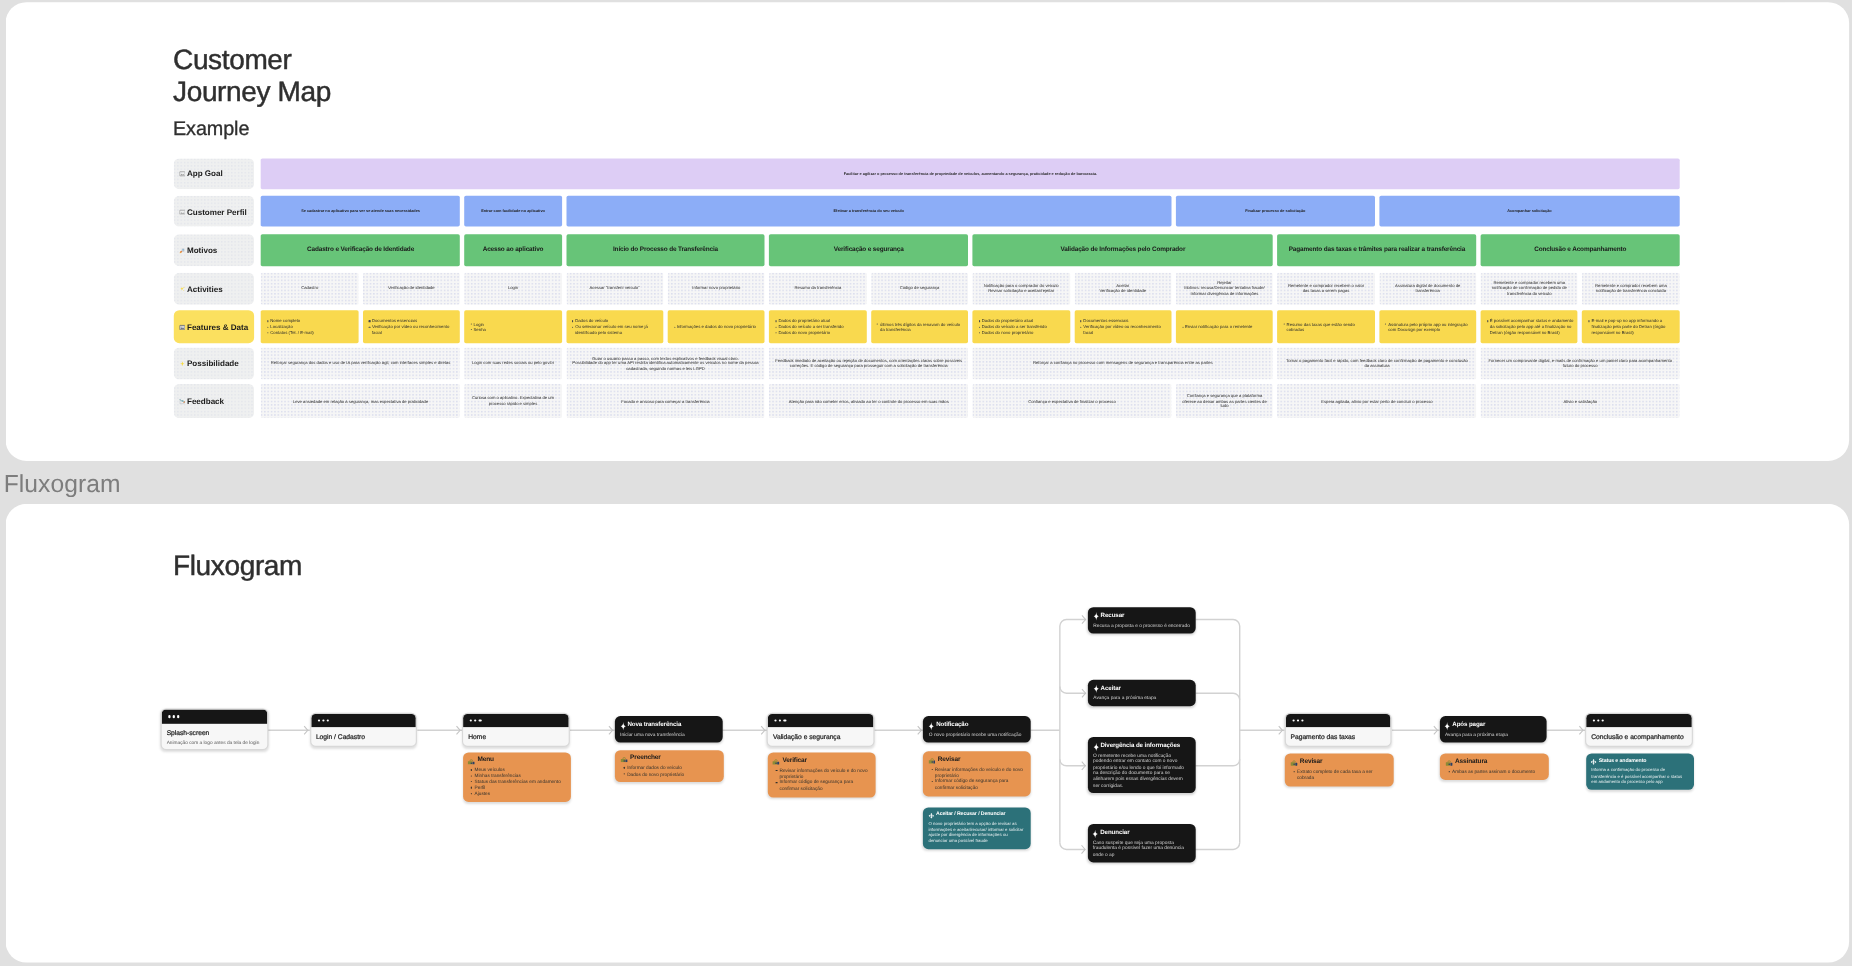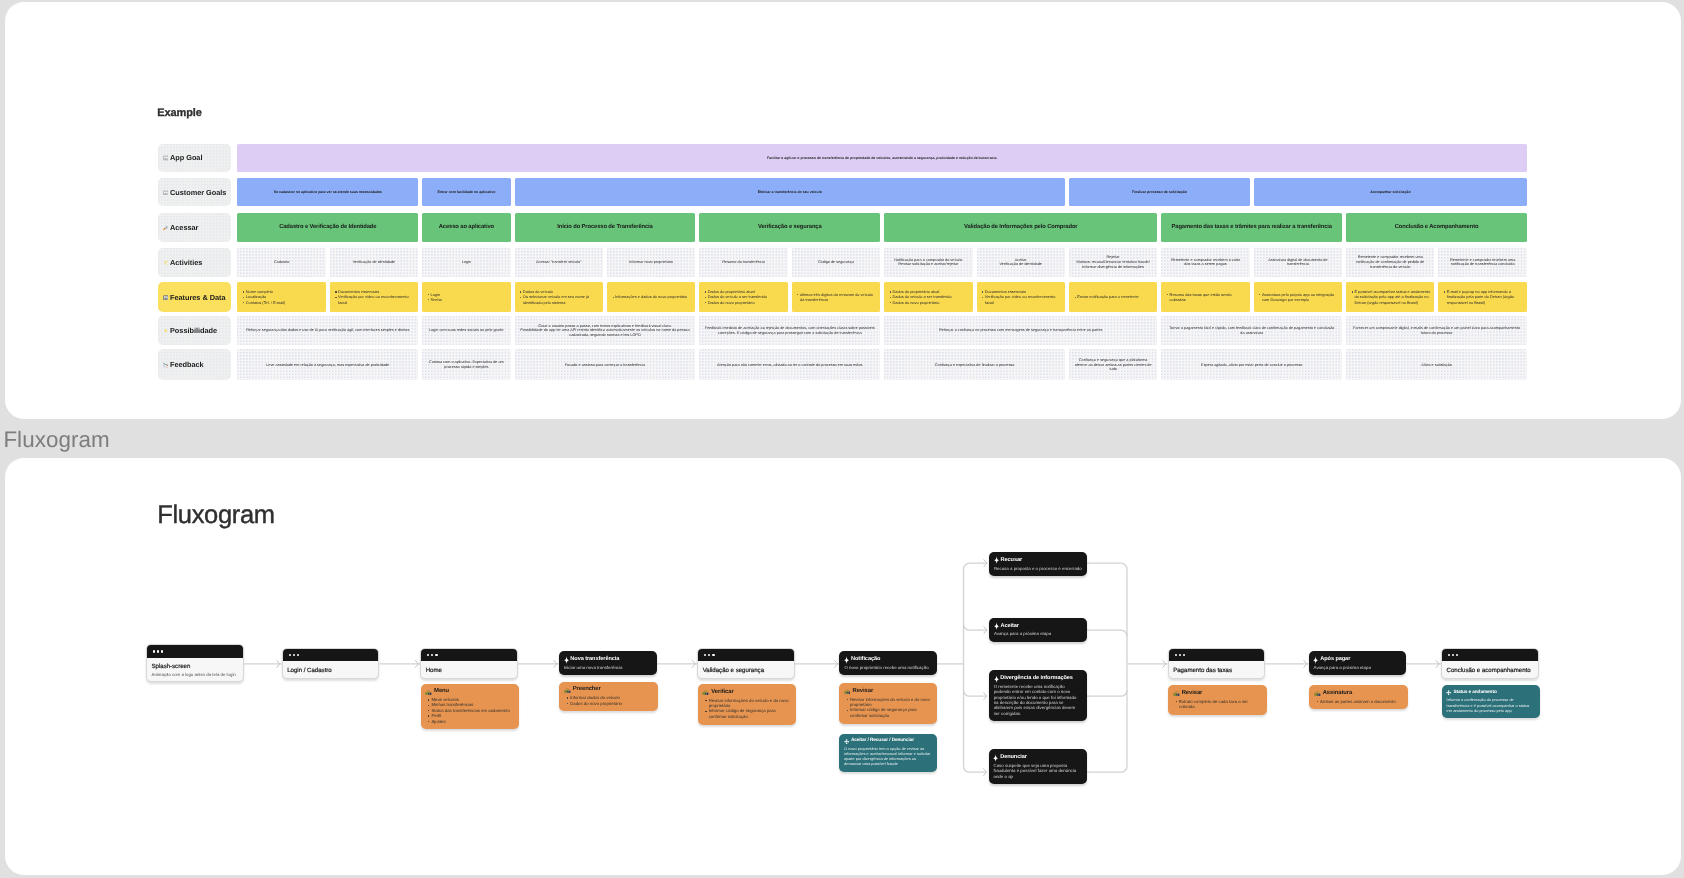--- a/index.html
+++ b/index.html
@@ -11,21 +11,21 @@
   .canvas{position:absolute;background:#ffffff;border-radius:19px;overflow:hidden;}
   #frame1{left:4.5px;top:1.5px;width:1675.5px;height:417px;}
   #frame2{left:4.5px;top:458.3px;width:1675.5px;height:417px;}
   #frame-label{position:absolute;left:3.4px;top:426.8px;font-size:22.4px;color:#7d7d7d;
        letter-spacing:0.05px;font-weight:400;line-height:26px;}
 
   
   #jm-title{position:absolute;left:152.3px;top:38.5px;font-size:25.5px;font-weight:400;
        color:#2f2f2f;line-height:29.6px;letter-spacing:-0.35px;
        -webkit-text-stroke:0.42px #2f2f2f;}
-  #jm-sub{position:absolute;left:152.3px;top:105px;font-size:11px;font-weight:700;color:#2f2f2f;
+  #jm-sub{position:absolute;left:152.3px;top:105px;font-size:18px;font-weight:400;color:#2f2f2f;
        letter-spacing:-0.1px;-webkit-text-stroke:0.3px #2f2f2f;}
   #grid{position:absolute;left:152.6px;top:141.7px;width:1369.4px;height:238px;}
   .jrow{display:flex;align-items:stretch;}
   .rlabel{border-radius:5px;background:#eff0f0;display:flex;align-items:center;
        font-size:7.35px;font-weight:700;color:#1b1b1b;padding-left:5.2px;box-sizing:border-box;
        letter-spacing:-0.02px;flex:0 0 73px;white-space:nowrap;
        background-image:radial-gradient(circle at 0.75px 0.75px, rgba(110,125,190,.10) .5px, transparent .62px);
        background-size:3.07px 3.07px;}
   .rlabel.hl{background:#fbe05f;background-image:none;}
   .rlabel .emo{width:5.6px;height:5.6px;margin-right:1.6px;line-height:0;display:inline-block;
@@ -80,59 +80,63 @@
   .card li:before{content:"";position:absolute;left:-3.3px;top:2.3px;width:1.3px;height:1.3px;
        background:#31302c;border-radius:50%;}
   .card .cdesc{font-size:3.95px;color:#e9f0f1;line-height:5.2px;margin-top:1.6px;padding-left:0.4px;}
   .icn{display:inline-block;width:6.8px;height:5.7px;flex:0 0 6.8px;position:relative;top:0.55px;}
   .icn.mvn{width:5.4px;height:5.4px;flex:0 0 5.4px;top:0.3px;}
 </style>
 </head>
 <body>
 
 <div class="canvas" id="frame1">
+  <div id="jm-title">
+    <div>Customer</div>
+    <div>Journey Map</div>
+  </div>
   <div id="jm-sub">Example</div>
   <div id="grid">
       <div class="jrow" style="height: 28.4px; position: absolute; top: 0px; left: 0px; right: 0px;">
         <div class="rlabel">
           <span class="emo"><svg viewBox="0 0 12 10" width="100%" height="100%">
               <rect x="0.7" y="1.4" width="10.6" height="8" rx="0.6" fill="none" stroke="#9a9a9a" stroke-width="1.5"></rect>
               <path d="M2.1 8.2 4.6 5.2 6.5 7.2 8.1 5.8 10 8.2Z" fill="#9a9a9a"></path>
             </svg></span>
           <span>App Goal</span>
         </div>
         <div class="cells">
           <div class="cell goal" style="flex: 0 0 1289.6px;">Facilitar e agilizar o processo de transferência de propriedade de veículos, aumentando a segurança, praticidade e redução de burocracia.</div>
         </div>
       </div>
       <div class="jrow" style="height: 28px; position: absolute; top: 34.6px; left: 0px; right: 0px;">
         <div class="rlabel">
           <span class="emo"><svg viewBox="0 0 12 10" width="100%" height="100%">
               <rect x="0.7" y="1.4" width="10.6" height="8" rx="0.6" fill="none" stroke="#9a9a9a" stroke-width="1.5"></rect>
               <path d="M2.1 8.2 4.6 5.2 6.5 7.2 8.1 5.8 10 8.2Z" fill="#9a9a9a"></path>
             </svg></span>
-          <span>Customer Goals</span>
+          <span>Customer Perfil</span>
         </div>
         <div class="cells">
           <div class="cell cg" style="flex: 0 0 180.8px;">Se cadastrar no aplicativo para ver se atende suas necessidades</div>
           <div class="cell cg" style="flex: 0 0 88.4px;">Entrar com facilidade no aplicativo</div>
           <div class="cell cg" style="flex: 0 0 550.4px;">Efetivar a transferência do seu veículo</div>
           <div class="cell cg" style="flex: 0 0 180.8px;">Finalizar processo de solicitação</div>
           <div class="cell cg" style="flex: 0 0 273.2px;">Acompanhar solicitação</div>
         </div>
       </div>
       <div class="jrow" style="height: 28.8px; position: absolute; top: 69.6px; left: 0px; right: 0px;">
         <div class="rlabel">
           <span class="emo"><svg viewBox="0 0 12 12" width="100%" height="100%">
               <path d="M6.7 1.1C9 1.6 10.8 3.6 10.9 6L7.6 9.2 5 8 3.9 5.4Z" fill="#c9ccd1"></path>
               <circle cx="7.5" cy="4.5" r="1.3" fill="#5aa9d6"></circle>
               <path d="M3.6 6.1 1.6 8.2c-.5.5-.7 1.6-.6 2.7 1.1.1 2.2-.1 2.7-.6l2-2z" fill="#e2762e"></path>
               <path d="M2.4 9.1 1.1 10.4c-.2.2-.3.7-.3 1.2.5 0 1-.1 1.2-.3l1.3-1.3z" fill="#f5cf4a"></path>
             </svg></span>
-          <span>Acessar</span>
+          <span>Motivos</span>
         </div>
         <div class="cells">
           <div class="cell stage" style="flex: 0 0 180.8px;">Cadastro e Verificação de Identidade</div>
           <div class="cell stage" style="flex: 0 0 88.4px;">Acesso ao aplicativo</div>
           <div class="cell stage" style="flex: 0 0 180.8px;">Início do Processo de Transferência</div>
           <div class="cell stage" style="flex: 0 0 180.8px;">Verificação e segurança</div>
           <div class="cell stage" style="flex: 0 0 273.2px;">Validação de Informações pelo Comprador</div>
           <div class="cell stage" style="flex: 0 0 180.8px;">Pagamento das taxas e trâmites para realizar a transferência</div>
           <div class="cell stage" style="flex: 0 0 180.8px;">Conclusão e Acompanhamento</div>
         </div>

